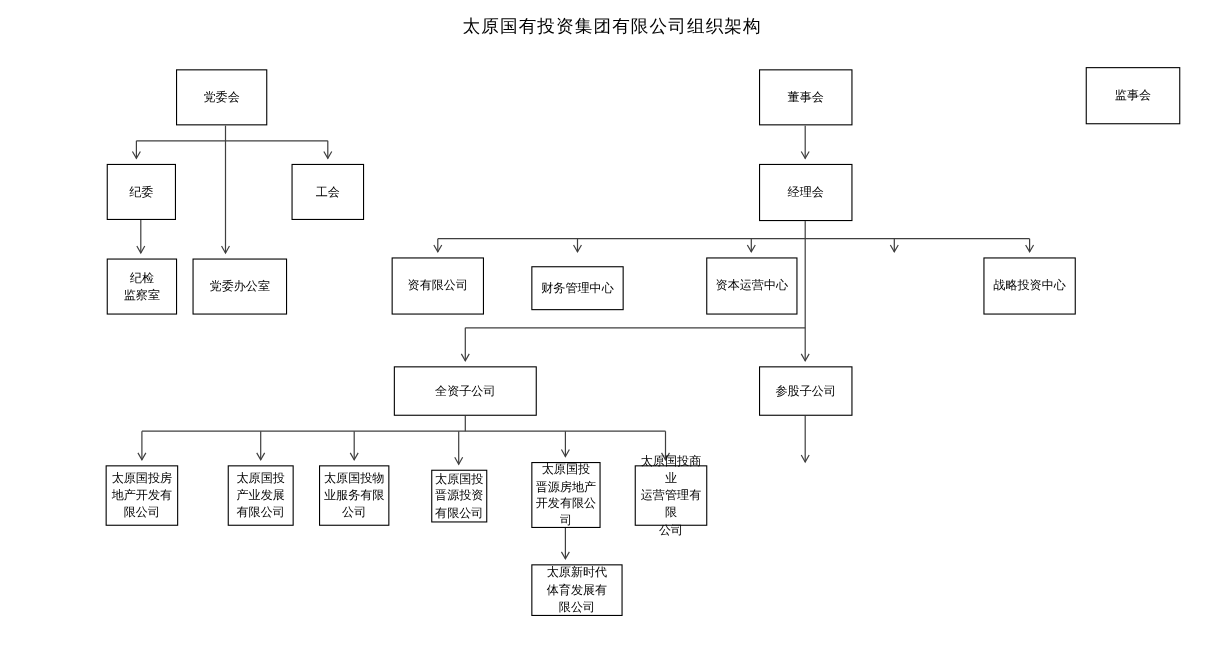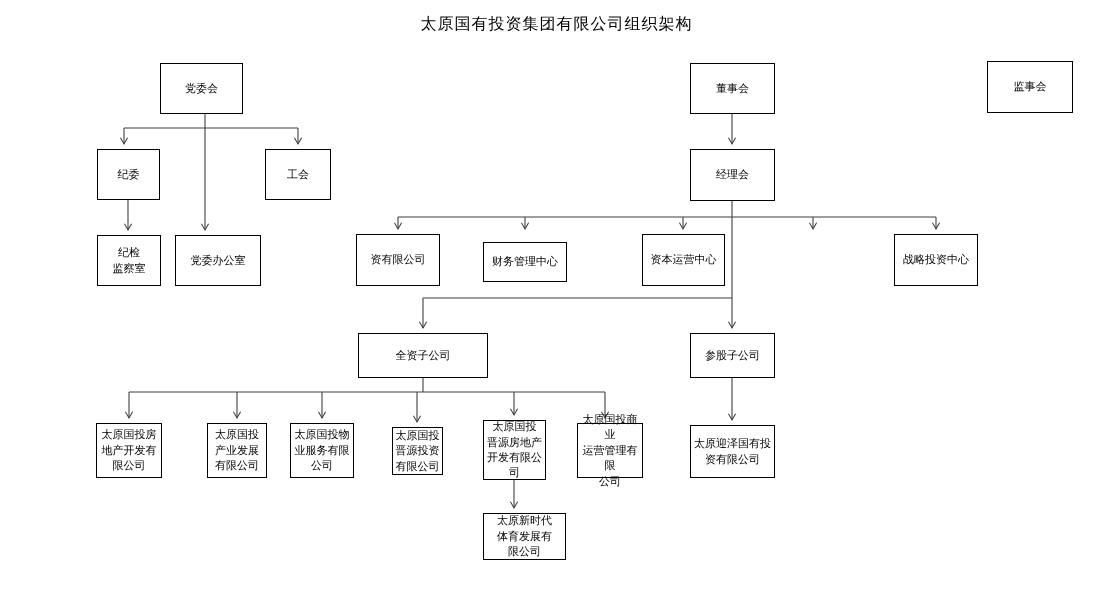--- a/index.html
+++ b/index.html
@@ -101,20 +101,18 @@
   <div class="node" style="left:392px;top:427px;width:51px;height:48px">太原国投
 晋源投资
 有限公司</div>
   <div class="node" style="left:483px;top:420px;width:63px;height:60px">太原国投
 晋源房地产
 开发有限公
 司</div>
   <div class="node" style="left:577px;top:423px;width:66px;height:55px">太原国投商业
 运营管理有限
 公司</div>
-  <div class="node" style="left:690px;top:425px;width:85px;height:53px">太原迎泽国有投
-资有限公司</div>
 
   <div class="node" style="left:483px;top:513px;width:83px;height:47px">太原新时代
 体育发展有
 限公司</div>
 
 </div>
 
 </body></html>

